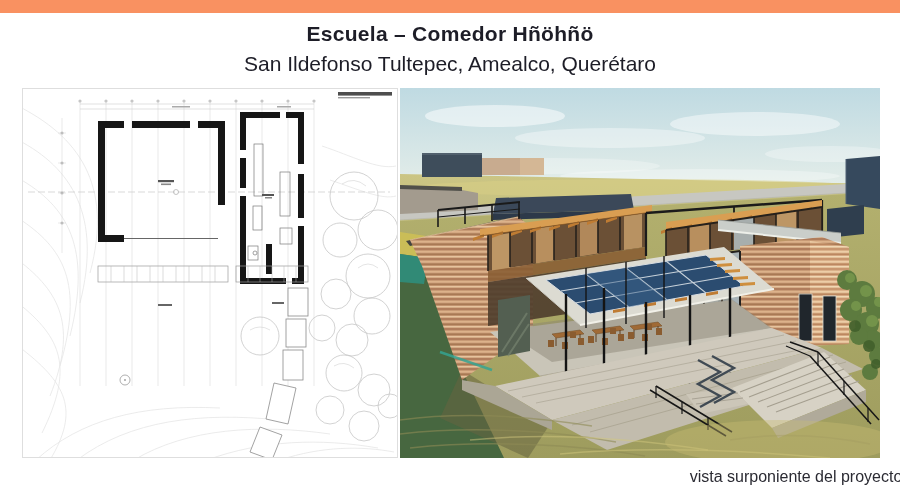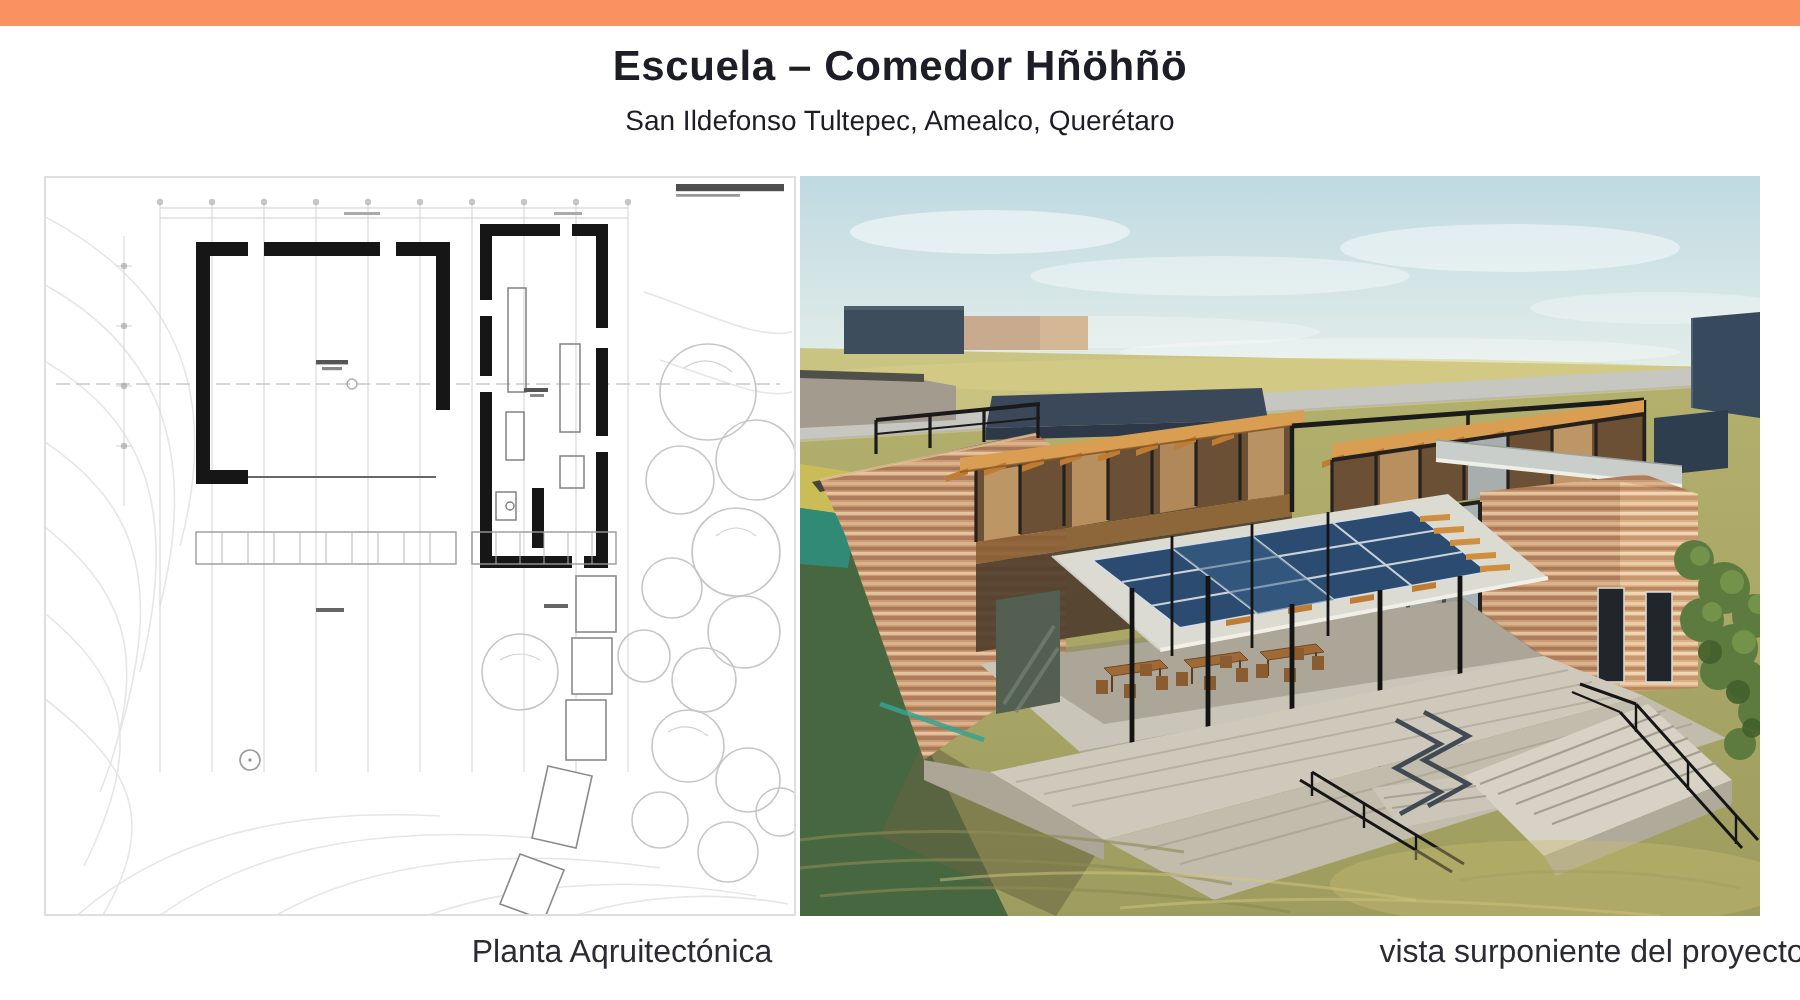--- a/index.html
+++ b/index.html
@@ -1,21 +1,21 @@
 <!DOCTYPE html>
 <html style="--accent: #f99161; --title_color: #1d1d27; --caption_color: #2b2b33; --plan_wall: #161616; --render_sky: #c5dde3; --render_earth: #c89a75; --render_navy: #3b4859; --render_grass: #aaa96a; --render_solar: #2b4c70;"><head>
 <meta charset="utf-8">
 <style>
   html,body{margin:0;padding:0;background:#fff;}
   body{width:900px;height:500px;overflow:hidden;font-family:"Liberation Sans",sans-serif;}
   .slide{position:relative;width:900px;height:500px;background:#fff;}
   .top-bar{position:absolute;top:0;left:0;width:900px;height:13px;background:var(--accent,#f99161);}
   .hdr{position:absolute;top:13px;left:0;width:900px;text-align:center;}
   .hdr h1{margin:9px 0 0 0;font-size:21px;font-weight:bold;letter-spacing:.3px;color:var(--title_color,#1d1d27);}
-  .hdr p{margin:6px 0 0 0;font-size:14px;color:var(--title_color,#23232d);}
+  .hdr p{margin:6px 0 0 0;font-size:21px;color:var(--title_color,#23232d);}
   figure{margin:0;padding:0;position:absolute;}
   .plan{left:22px;top:88px;width:376px;height:370px;}
   .render{left:400px;top:88px;width:480px;height:370px;}
   .plan svg,.render svg{display:block;}
   .cap{position:absolute;top:468px;transform:translateX(-50%);font-size:16px;color:var(--caption_color,#2b2b33);white-space:nowrap;}
   .cap-plan{left:311px;}
   .cap-render{left:756px;margin-left:40px;}
 </style>
 </head>
 <body>
@@ -512,15 +512,14 @@
         </g>
         <g fill="#42602c" opacity="0.9">
           <circle cx="455" cy="238" r="6"></circle>
             <circle cx="469" cy="258" r="6"></circle>
             <circle cx="476" cy="276" r="5"></circle>
         </g>
       </g>
     </svg>
   </figure>
 
-  <div class="cap cap-plan">Planta Aqruitectónica</div>
   <div class="cap cap-render">vista surponiente del proyecto</div>
 </div>
 
 </body></html>

